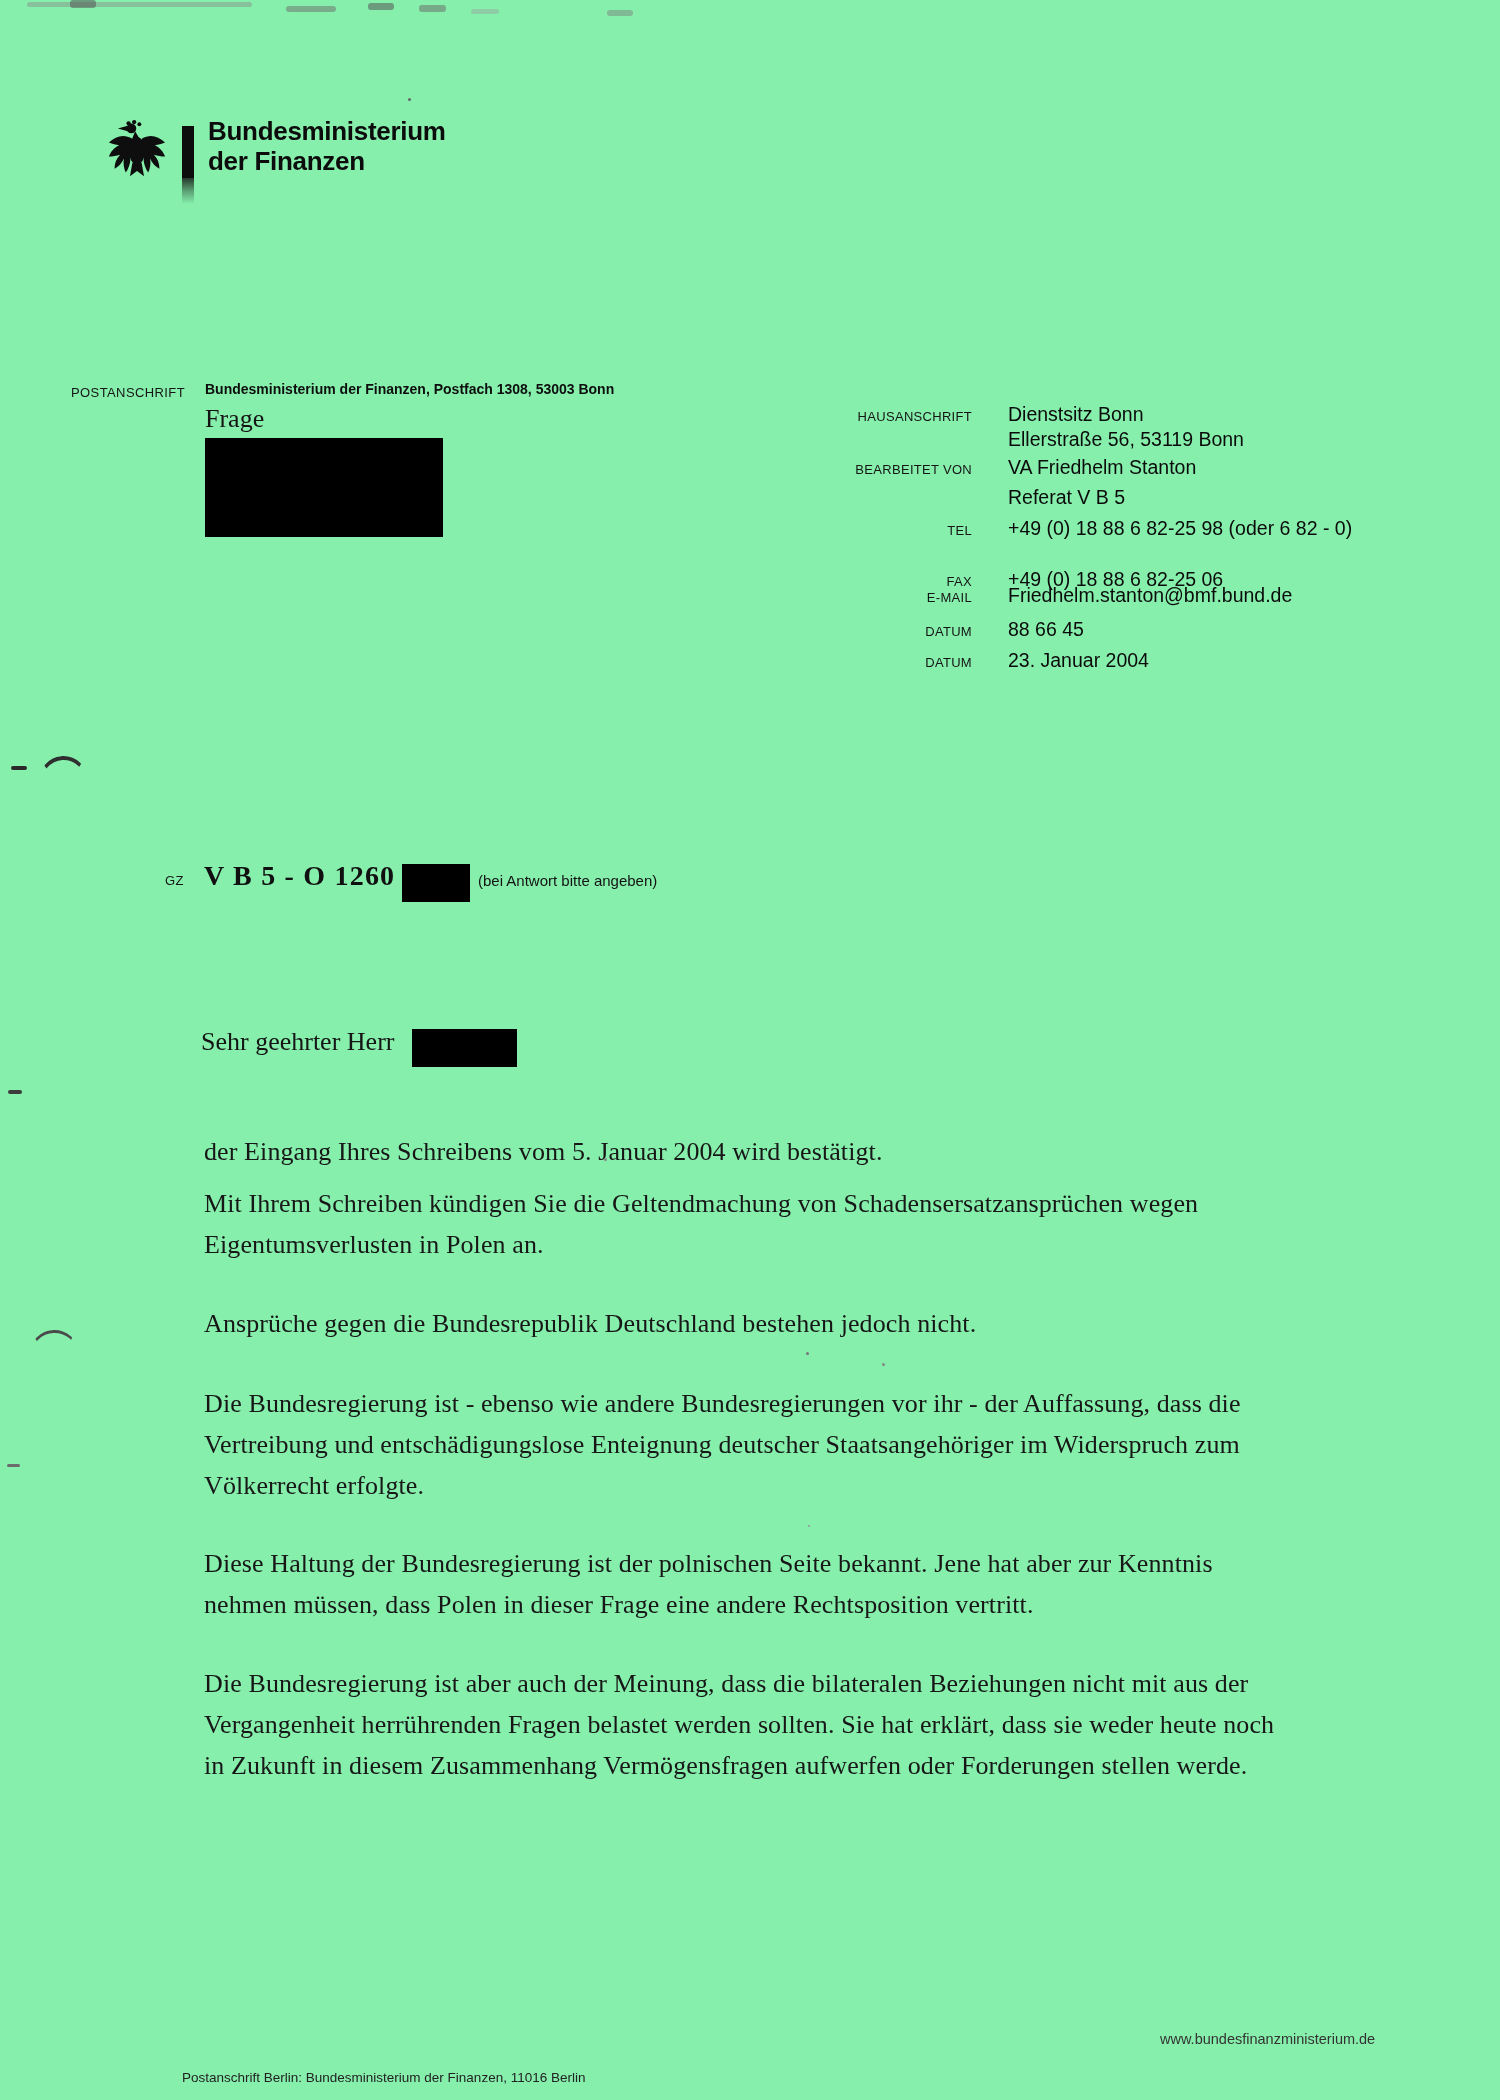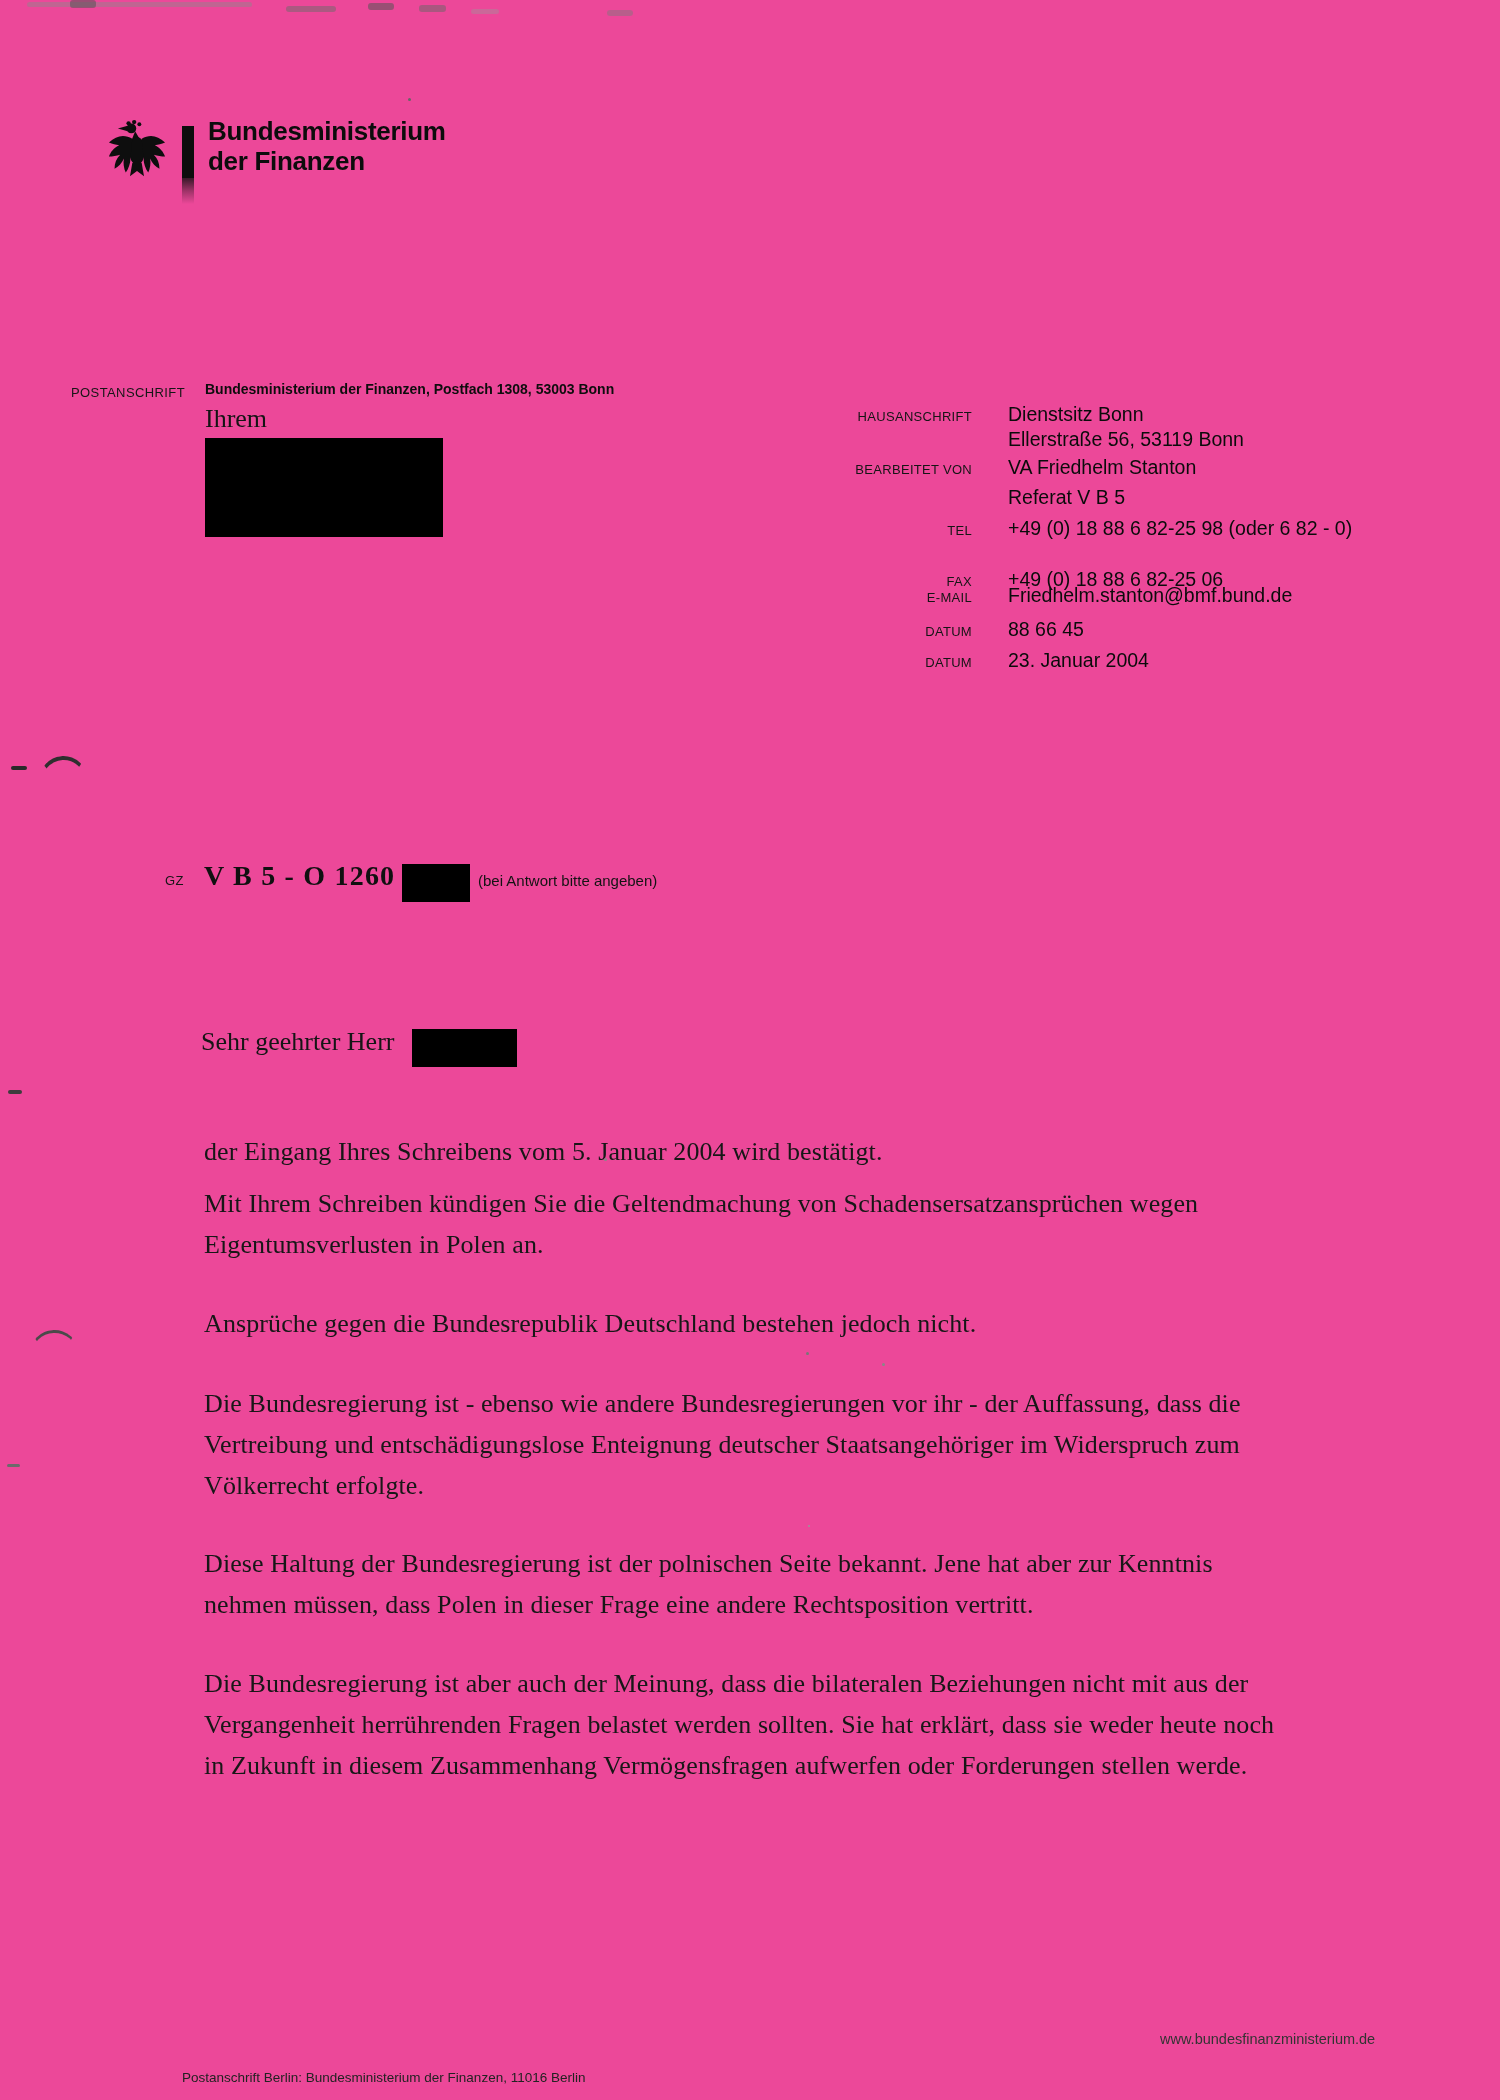--- a/index.html
+++ b/index.html
@@ -1,18 +1,18 @@
 <!DOCTYPE html>
 <html><head>
 <meta charset="utf-8">
 <style>
   html,body{margin:0;padding:0;background:#e8e8e6;}
   .page{
     position:relative;width:1500px;height:2100px;margin:0 auto;
-    background:#ec4899;overflow:hidden;
+    background:#86efac;overflow:hidden;
     font-family:"Liberation Sans",sans-serif;color:#111;
   }
 
   
   .eagle{position:absolute;left:108px;top:118px;width:58px;height:64px;}
   .logo-bar{position:absolute;left:182px;top:126px;width:12px;height:52px;background:#0d0d0d;}
   .logo-bar-fade{position:absolute;left:182px;top:178px;width:12px;height:26px;
     background:linear-gradient(180deg,rgba(13,13,13,.8) 0%,rgba(13,13,13,.35) 50%,rgba(13,13,13,0) 100%);}
   .brand{position:absolute;left:208px;top:116px;font-size:26px;font-weight:700;
     line-height:30px;letter-spacing:-.3px;color:#0c0c0c;}
@@ -87,21 +87,21 @@
   <div class="logo-bar-fade"></div>
   <div class="brand">
     <div>Bundesministerium</div>
     <div>der Finanzen</div>
   </div>
   <div class="speck" style="left:408px;top:98px;width:3px;height:3px;background:#666;"></div>
 
   <div class="flabel sender-label">POSTANSCHRIFT</div>
   <div class="sender-value">Bundesministerium der Finanzen, Postfach 1308, 53003 Bonn</div>
 
-  <div class="herrn serif">Ihrem</div>
+  <div class="herrn serif">Frage</div>
   <div class="redact" style="left:205px;top:438px;width:238px;height:99px;"></div>
 
   <div class="crow" style="top:403px;">
     <span class="clabel">HAUSANSCHRIFT</span>
     <span class="cvalue">Dienstsitz Bonn</span>
   </div>
   <div class="crow" style="top:428px;">
     <span class="clabel"></span>
     <span class="cvalue">Ellerstraße 56, 53119 Bonn</span>
   </div>

